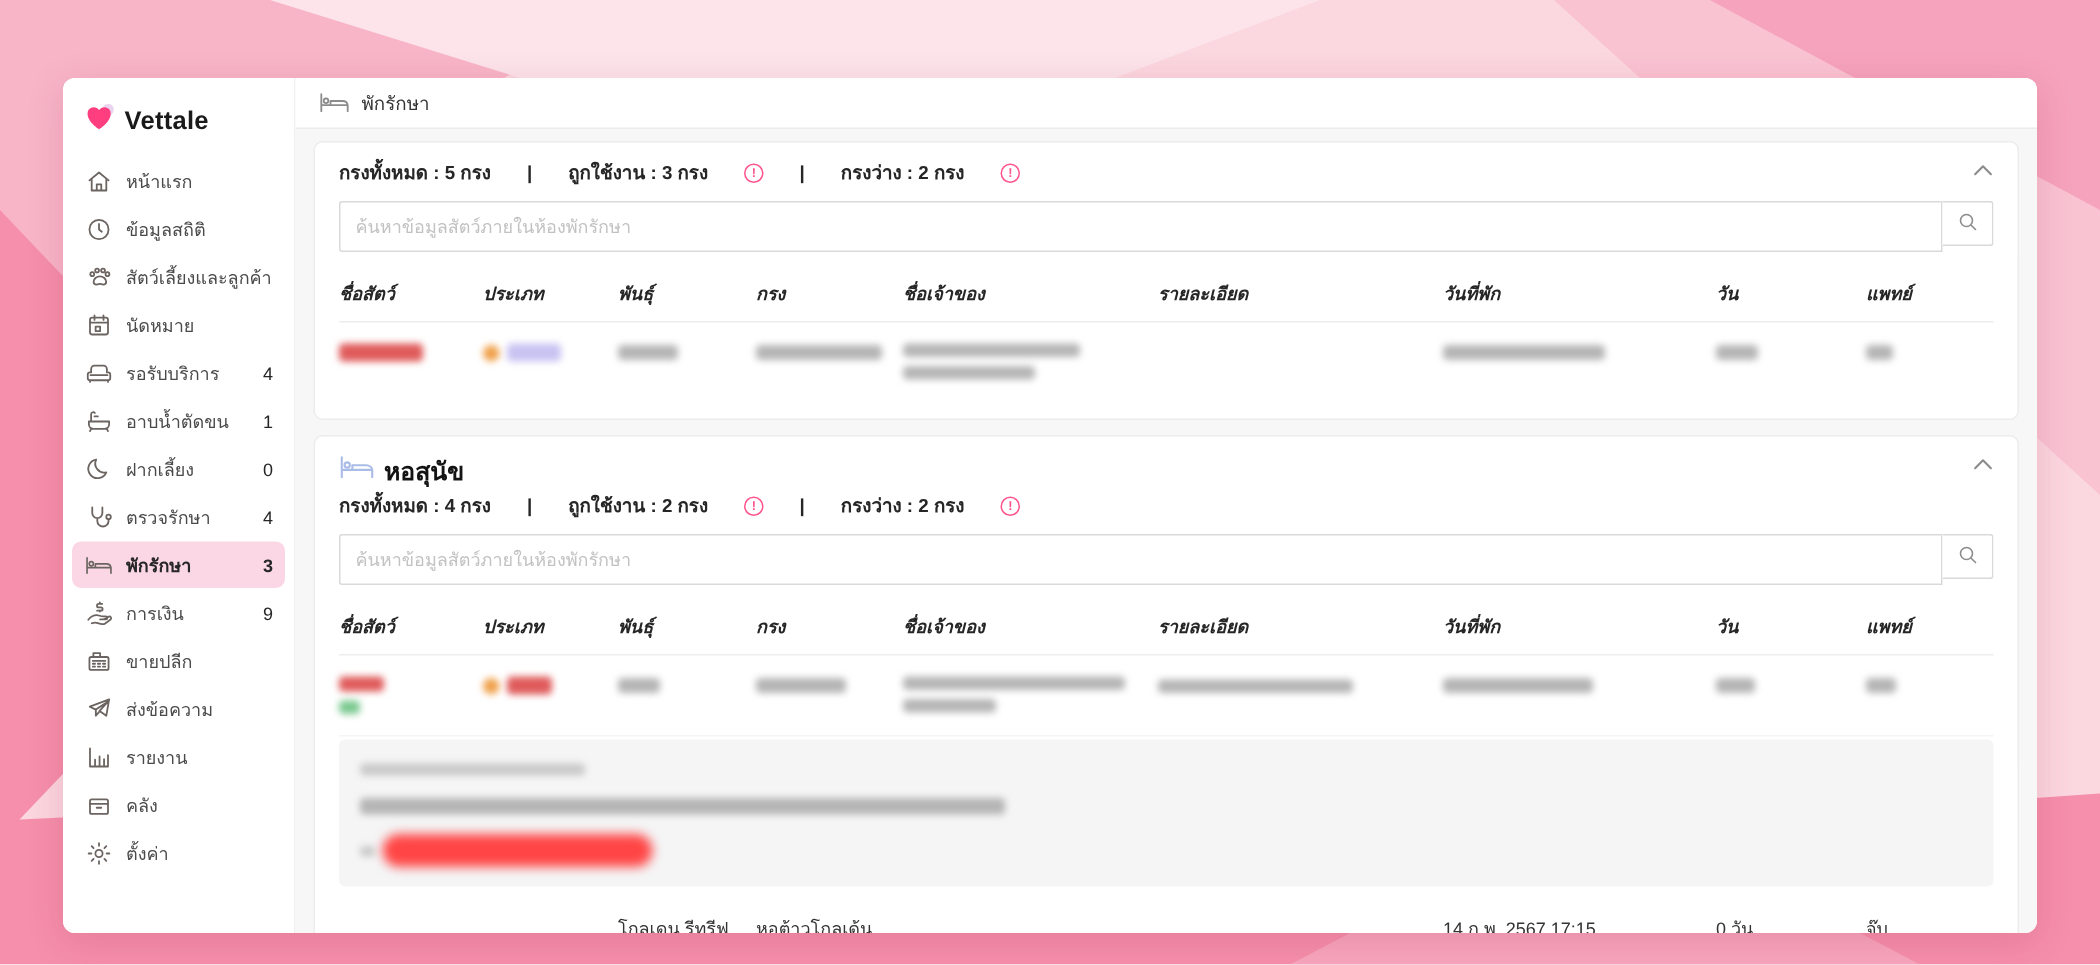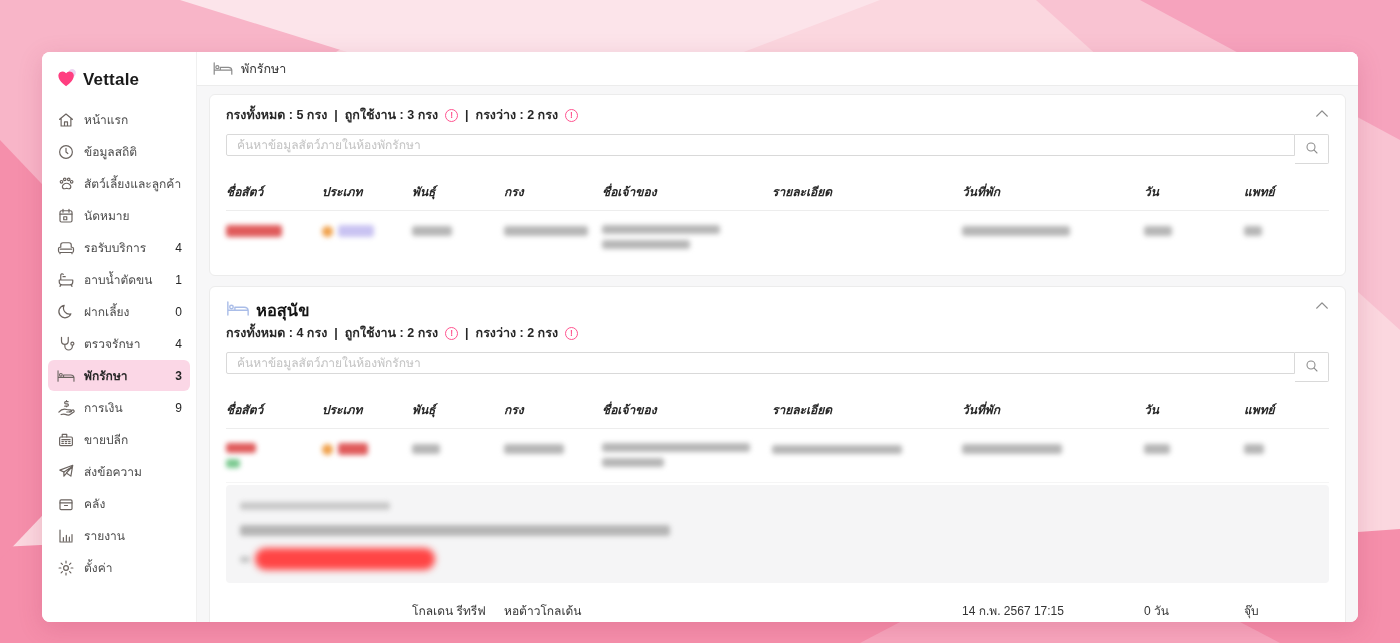--- a/index.html
+++ b/index.html
@@ -37,25 +37,25 @@
   .main { flex:1; display:flex; flex-direction:column; background:#f7f7f8; min-width:0; }
   .topbar { height:34px; background:#fff; border-bottom:1px solid #ececec; display:flex; align-items:center; gap:8px; padding:0 16px; flex:none; }
   .topbar .tb-icon { color:#8c8c8c; display:flex; }
   .topbar .tb-title { font-size:12.5px; color:#333; }
   .content { flex:1; padding:8px 12px; overflow:hidden; }
 
   .card { background:#fff; border:1px solid #ececec; border-radius:6px; padding:10px 16px 12px; margin-bottom:10px; position:relative; }
   .ward-head { display:flex; align-items:center; gap:6px; height:26px; }
   .ward-title { font-size:16.5px; font-weight:bold; color:#141414; }
   .collapse { position:absolute; right:16px; top:14px; color:#8c8c8c; cursor:pointer; display:flex; }
-  .stats { display:flex; align-items:center; gap:7px; font-size:12.5px; font-weight:bold; color:#262626; height:20px; }
+  .stats { display:flex; align-items:center; gap:24px; font-size:12.5px; font-weight:bold; color:#262626; height:20px; }
   .info-ic { width:13px; height:13px; border:1.3px solid #ff538f; color:#ff538f; border-radius:50%;
              font-size:8.5px; font-weight:bold; display:inline-flex; align-items:center; justify-content:center; line-height:1; }
   .search-row { display:flex; margin:9px 0 0; }
-  .search-input { flex:1; height:22px; border:1px solid #d9d9d9; border-radius:2px 0 0 2px; padding:0 10px; font-size:12px; color:#333; outline:none; background:#fff; }
+  .search-input { flex:1; height:34px; border:1px solid #d9d9d9; border-radius:2px 0 0 2px; padding:0 10px; font-size:12px; color:#333; outline:none; background:#fff; }
   .search-input::placeholder { color:#c2c2c2; }
   .search-btn { width:34px; height:30px; border:1px solid #d9d9d9; border-left:none; border-radius:0 2px 2px 0; background:#fff; display:flex; align-items:center; justify-content:center; color:#8c8c8c; cursor:pointer; }
 
   .tgrid { display:grid; grid-template-columns:96px 90px 92px 98px 170px 190px 182px 100px 1fr; align-items:start; }
   .thead { margin-top:10px; border-bottom:1px solid #ededed;font-style:italic; }
   .thead > div { font-size:12px; font-weight:bold; color:#262626; padding:8px 4px 9px 0; }
   .trow { border-bottom:1px solid #f5f5f5; }
   .trow:last-child { border-bottom:none; }
   .trow > div { padding:14px 4px 14px 0; font-size:12px; color:#333; }
   .cell-stack { display:flex; flex-direction:column; gap:6px; }
@@ -214,34 +214,34 @@
             <svg viewBox="0 0 24 24">
               <path fill="none" stroke="currentColor" stroke-width="1.6" stroke-linecap="round" stroke-linejoin="round" d="M21 3 3.8 9.5l5.4 2.6L20 5l-7.5 8.3 6 4.2z"></path>
               <path fill="none" stroke="currentColor" stroke-width="1.6" stroke-linecap="round" stroke-linejoin="round" d="M9.2 12.1v5.4l3-3.3"></path>
             </svg>
           </span>
           <span class="s-label">ส่งข้อความ</span>
         </div>
         <div class="side-item">
           <span class="s-icon">
             <svg viewBox="0 0 24 24">
+              <path fill="none" stroke="currentColor" stroke-width="1.6" stroke-linecap="round" stroke-linejoin="round" d="M4 4v16h16"></path>
+              <path fill="none" stroke="currentColor" stroke-width="1.6" stroke-linecap="round" stroke-linejoin="round" d="M8.5 19v-5M12.5 19v-8M16.5 19v-5.5M20 19v-9"></path>
+            </svg>
+          </span>
+          <span class="s-label">รายงาน</span>
+        </div>
+        <div class="side-item">
+          <span class="s-icon">
+            <svg viewBox="0 0 24 24">
               <rect fill="none" stroke="currentColor" stroke-width="1.6" stroke-linecap="round" stroke-linejoin="round" x="4" y="6.5" width="16" height="13" rx="1.5"></rect>
               <path fill="none" stroke="currentColor" stroke-width="1.6" stroke-linecap="round" stroke-linejoin="round" d="M4 10.5h16M10 14h4"></path>
             </svg>
           </span>
           <span class="s-label">คลัง</span>
-        </div>
-        <div class="side-item">
-          <span class="s-icon">
-            <svg viewBox="0 0 24 24">
-              <path fill="none" stroke="currentColor" stroke-width="1.6" stroke-linecap="round" stroke-linejoin="round" d="M4 4v16h16"></path>
-              <path fill="none" stroke="currentColor" stroke-width="1.6" stroke-linecap="round" stroke-linejoin="round" d="M8.5 19v-5M12.5 19v-8M16.5 19v-5.5M20 19v-9"></path>
-            </svg>
-          </span>
-          <span class="s-label">รายงาน</span>
         </div>
         <div class="side-item">
           <span class="s-icon">
             <svg viewBox="0 0 24 24">
               <circle fill="none" stroke="currentColor" stroke-width="1.6" stroke-linecap="round" stroke-linejoin="round" cx="12" cy="12" r="3.2"></circle>
               <path fill="none" stroke="currentColor" stroke-width="1.6" stroke-linecap="round" stroke-linejoin="round" d="M12 2.8v2.4M12 18.8v2.4M2.8 12h2.4M18.8 12h2.4M5.5 5.5l1.7 1.7M16.8 16.8l1.7 1.7M18.5 5.5l-1.7 1.7M7.2 16.8l-1.7 1.7"></path>
             </svg>
           </span>
           <span class="s-label">ตั้งค่า</span>
         </div>

